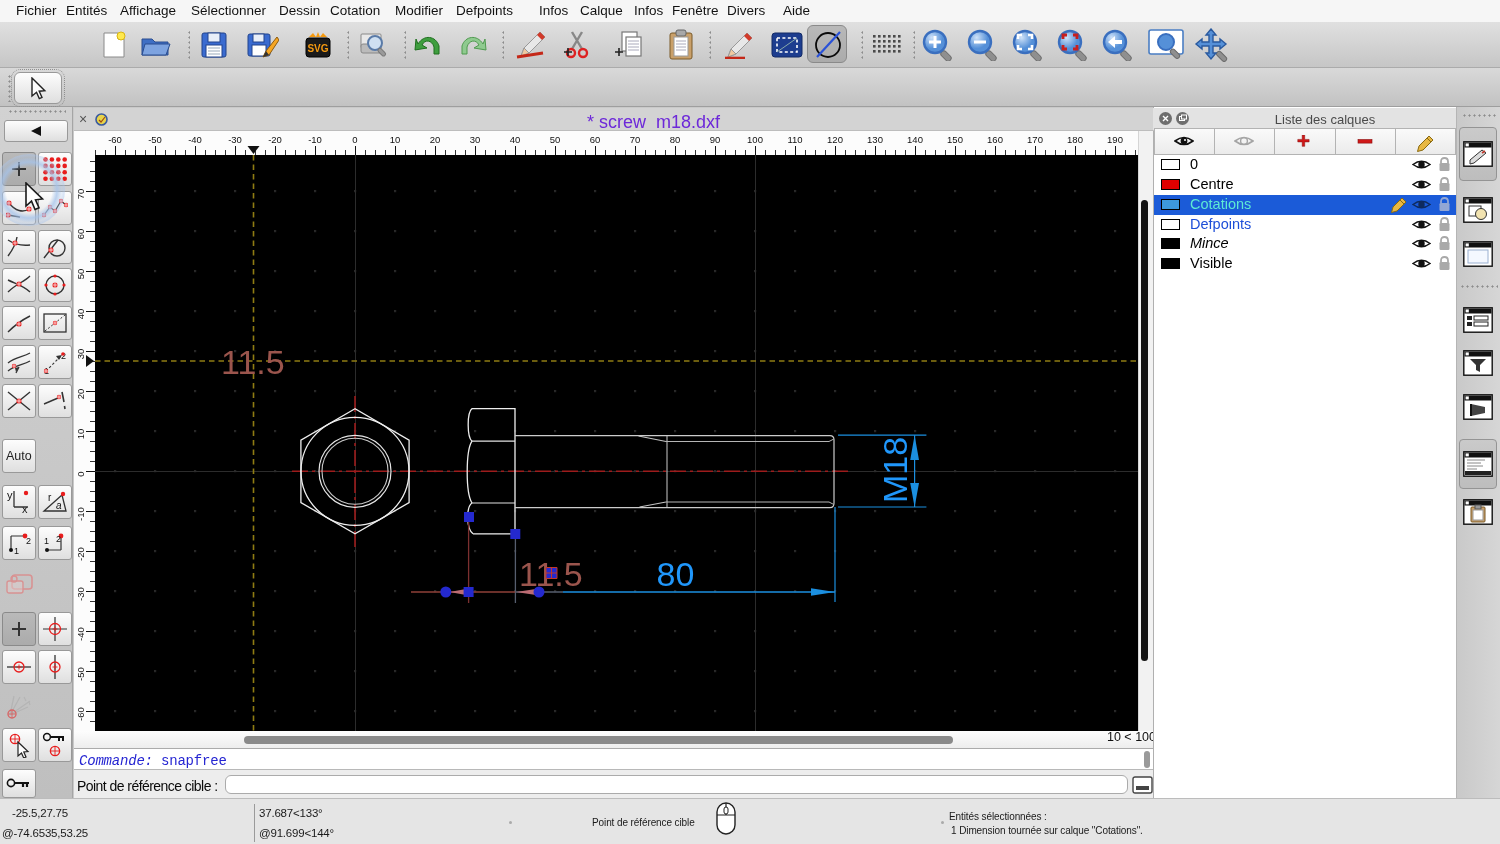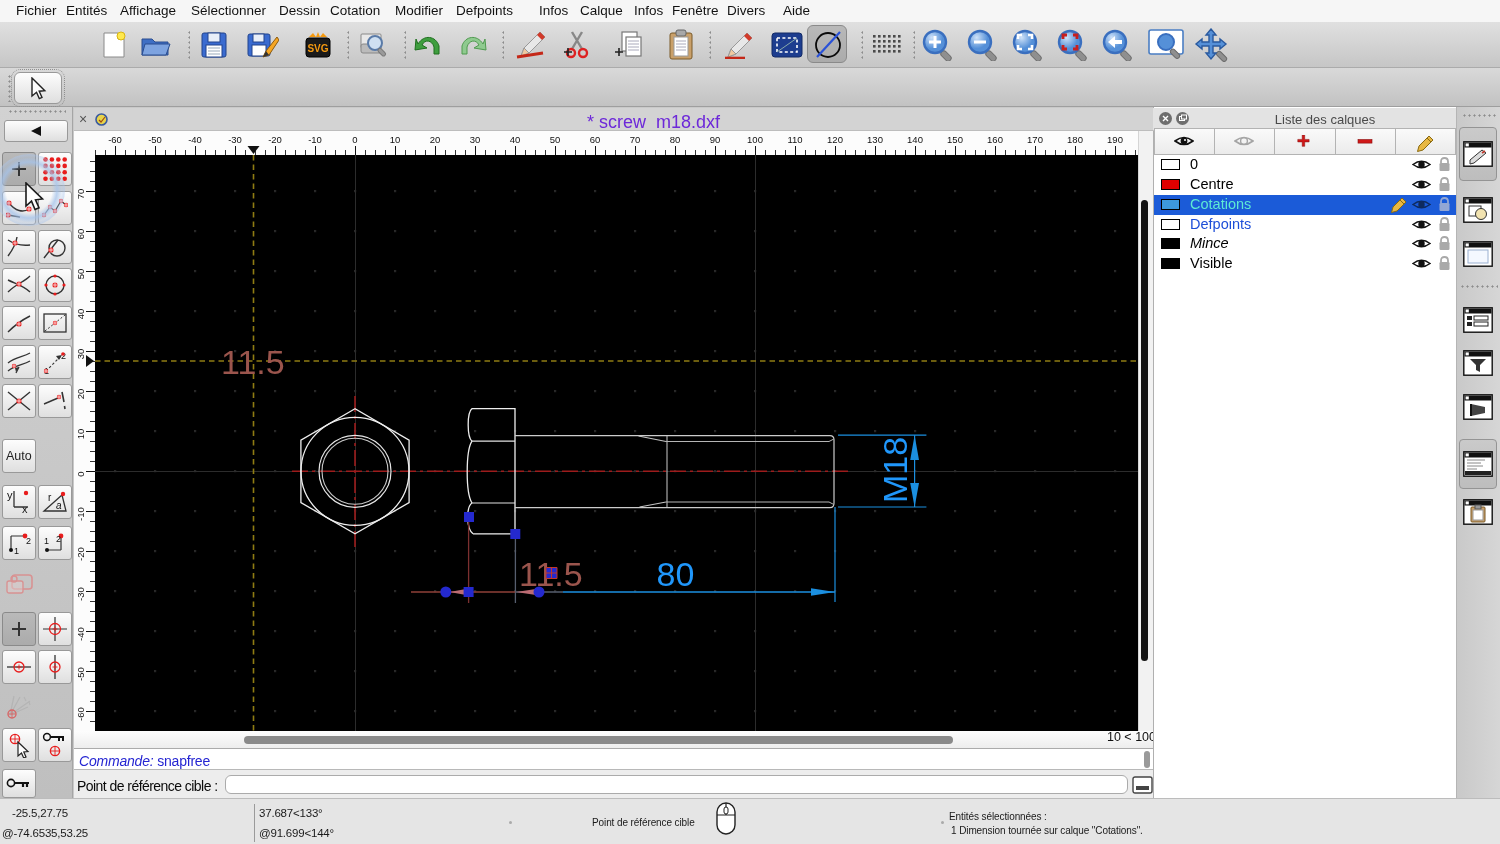--- a/index.html
+++ b/index.html
@@ -16,21 +16,21 @@
 #tabbar{left:74px;top:108px;width:1079px;height:23px;background:#d3d3d3;border-bottom:1px solid #bdbdbd;}
 #rtop{left:74px;top:131px;width:1064px;height:24px;background:#fcfcfc;}
 #rleft{left:74px;top:155px;width:21px;height:576px;background:#fcfcfc;}
 #canvas{left:95px;top:155px;width:1043px;height:576px;background:#000;}
 #vscroll{left:1138px;top:131px;width:15px;height:600px;background:#f2f2f2;border-left:1px solid #d5d5d5;}
 #vthumb{left:1141px;top:200px;width:7px;height:461px;background:#141414;border-radius:4px;}
 #hscroll{left:74px;top:731px;width:1079px;height:17px;background:linear-gradient(180deg,#fdfdfd,#ededed);}
 #hthumb{left:244px;top:736px;width:709px;height:8px;background:#8a8a8a;border-radius:4px;}
 #gridtxt{left:1060px;top:730px;width:96px;font-size:12.5px;color:#111;text-align:right;}
 #cmd1{left:74px;top:748px;width:1079px;height:22px;background:#fff;border-top:1px solid #ababab;border-bottom:1px solid #b8b8b8;}
-#cmd1 .t{position:absolute;left:5px;top:4px;font-size:14px;letter-spacing:-0.2px;color:#2525d2;}
+#cmd1 .t{position:absolute;left:5px;top:4px;font-size:14px;letter-spacing:-0.2px;color:#2525d2;font-family:Liberation Mono, monospace;}
 #cmd2{left:74px;top:770px;width:1079px;height:28px;background:#ededed;}
 #cmd2 .t{position:absolute;left:3px;top:8px;font-size:14px;letter-spacing:-0.55px;color:#0a0a0a;}
 #cmdin{left:225px;top:775px;width:903px;height:19px;background:#fff;border:1px solid #ababab;border-radius:6px;}
 #panel{left:1153px;top:107px;width:303px;height:691px;background:#fff;border-left:1px solid #b0b0b0;}
 #phead{left:1153px;top:108px;width:303px;height:23px;background:#e3e3e3;border-bottom:1px solid #c2c2c2;}
 #ptitle{left:1255px;top:112px;width:140px;text-align:center;font-size:13px;color:#4a4a4a;}
 .lbtn{position:absolute;top:128px;height:27px;background:linear-gradient(180deg,#fafafa,#ebebeb);border:1px solid #b3b3b3;}
 .lrow{position:absolute;left:1154px;width:302px;height:19.8px;background:#fff;}
 .lrow .nm{position:absolute;left:36px;top:1px;font-size:14.5px;color:#000;}
 .lrow .sw{position:absolute;left:7px;top:4px;width:19px;height:11px;border:1.5px solid #000;}

